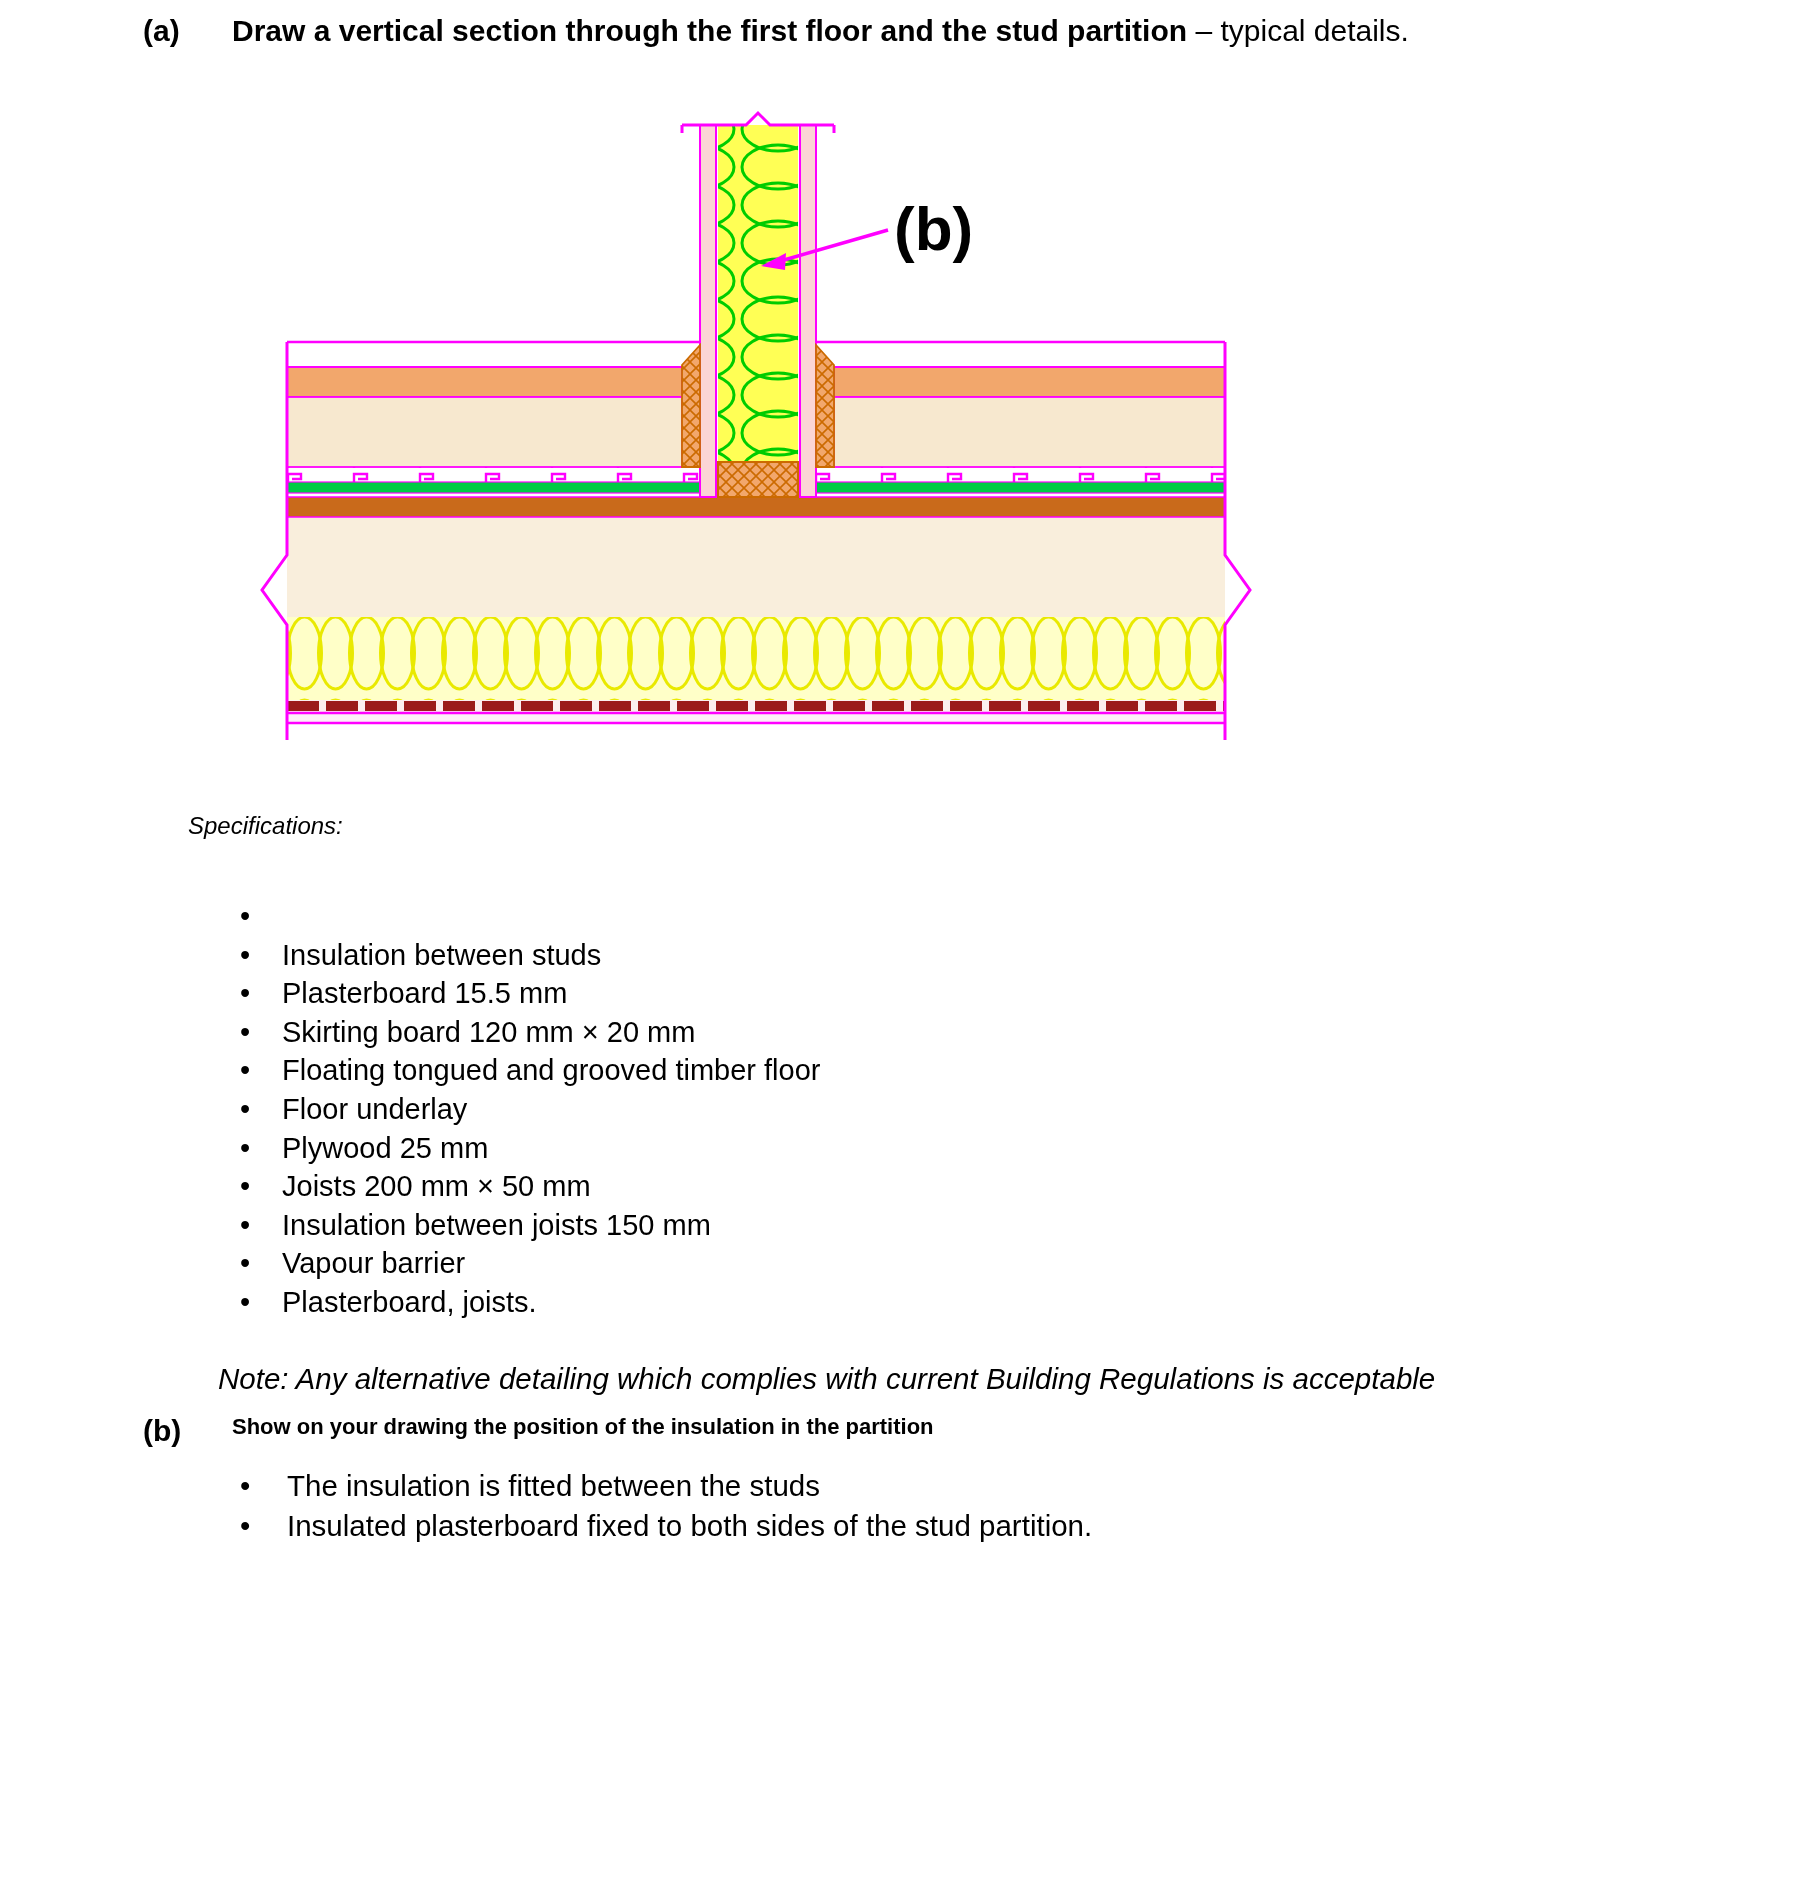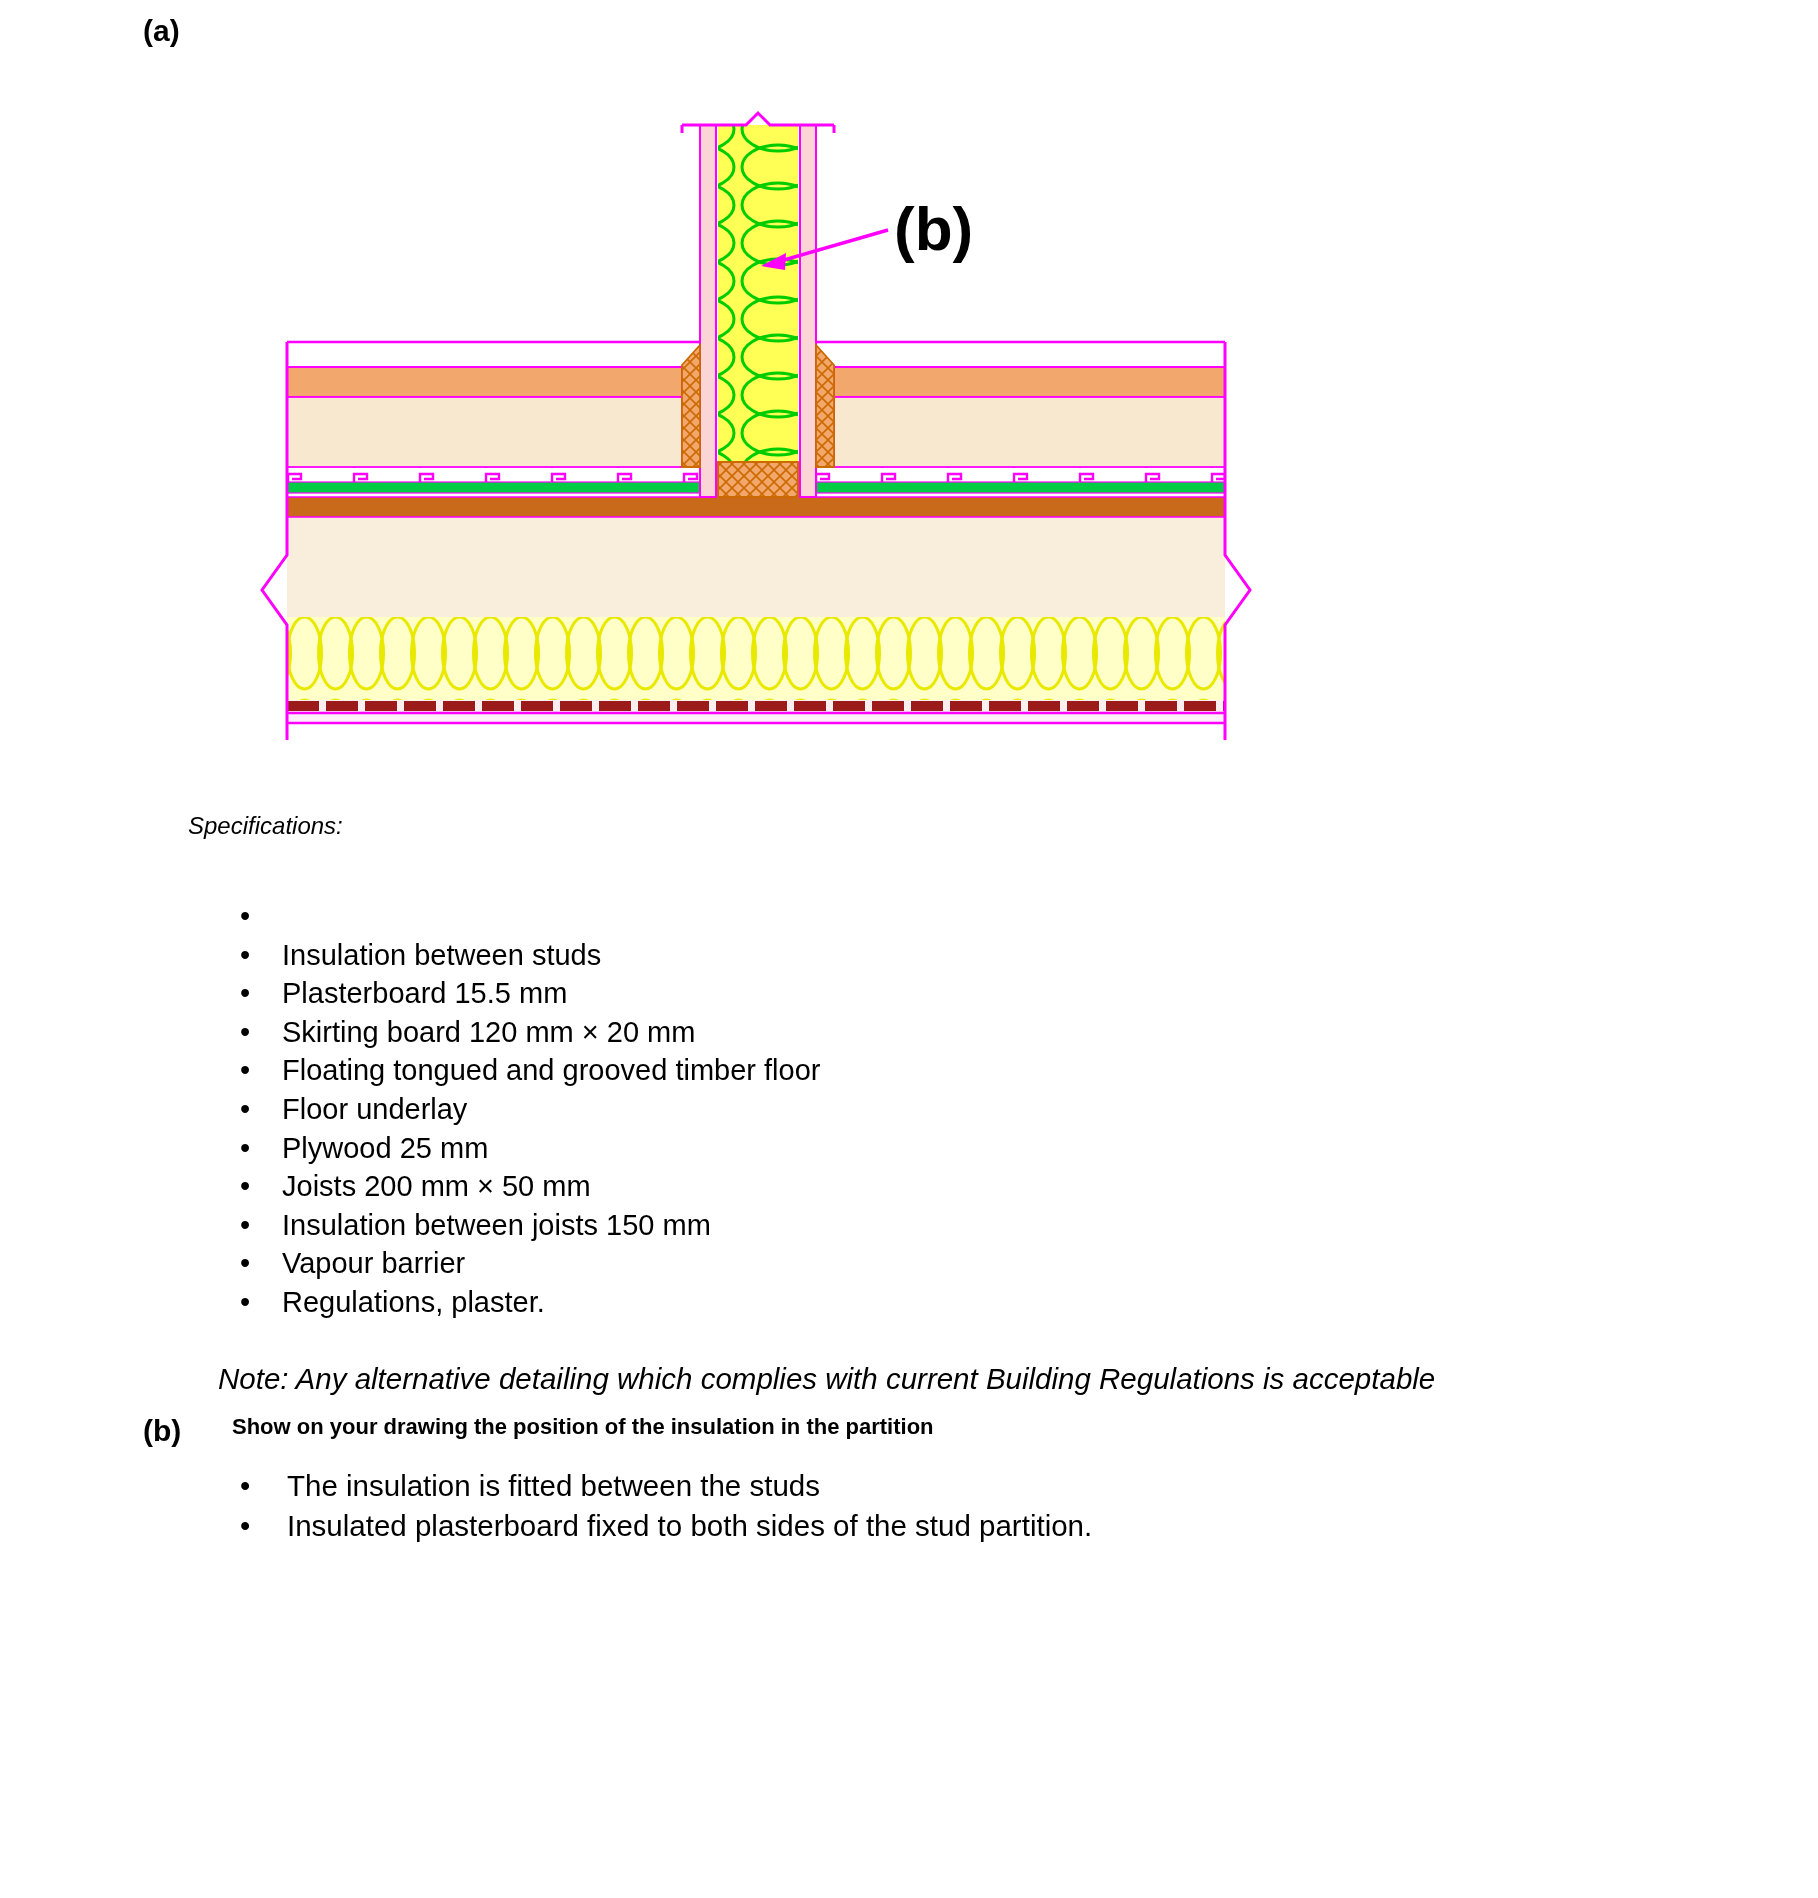--- a/index.html
+++ b/index.html
@@ -28,20 +28,21 @@
   #part-b-list{left:233px;top:1466px;font-size:29.5px;line-height:39.5px;width:1300px;}
   #part-b-list .b{flex:0 0 54px;padding-left:7px;box-sizing:border-box;}
   svg text{font-family:"Liberation Sans", sans-serif;}
 </style>
 </head>
 <body>
 
 <div class="page">
 
   <span class="abs" id="part-a-label">(a)</span>
+  <span class="abs" id="part-a-title"><span class="bold">Draw a vertical section through the first floor and the stud partition</span><span> – typical details.</span></span>
 
   <div class="abs" id="diagram-wrap">
     <svg viewBox="0 0 1010 650" width="1010" height="650">
       <defs>
         <pattern id="wallLoops" width="80" height="38" patternUnits="userSpaceOnUse">
           <rect width="80" height="38" fill="#FFFF55"></rect>
           <g fill="none" stroke="#00CC00" stroke-width="3">
             <ellipse cx="40" cy="-19" rx="36" ry="22"></ellipse>
             <ellipse cx="40" cy="19" rx="36" ry="22"></ellipse>
             <ellipse cx="40" cy="57" rx="36" ry="22"></ellipse>
@@ -148,21 +149,21 @@
     <li>
         <span class="b">•</span>
         <span class="t">Insulation between joists 150 mm</span>
       </li>
     <li>
         <span class="b">•</span>
         <span class="t">Vapour barrier</span>
       </li>
     <li>
         <span class="b">•</span>
-        <span class="t">Regulations, plaster.</span>
+        <span class="t">Plasterboard, joists.</span>
       </li>
   </ul>
 
   <span class="abs" id="note">Note:  Any alternative detailing which complies with current Building Regulations is acceptable</span>
 
   <span class="abs" id="part-b-label">(b)</span>
   <span class="abs" id="part-b-title">Show on your drawing the position of the insulation in the partition</span>
 
   <ul class="abs bullets" id="part-b-list">
     <li>

